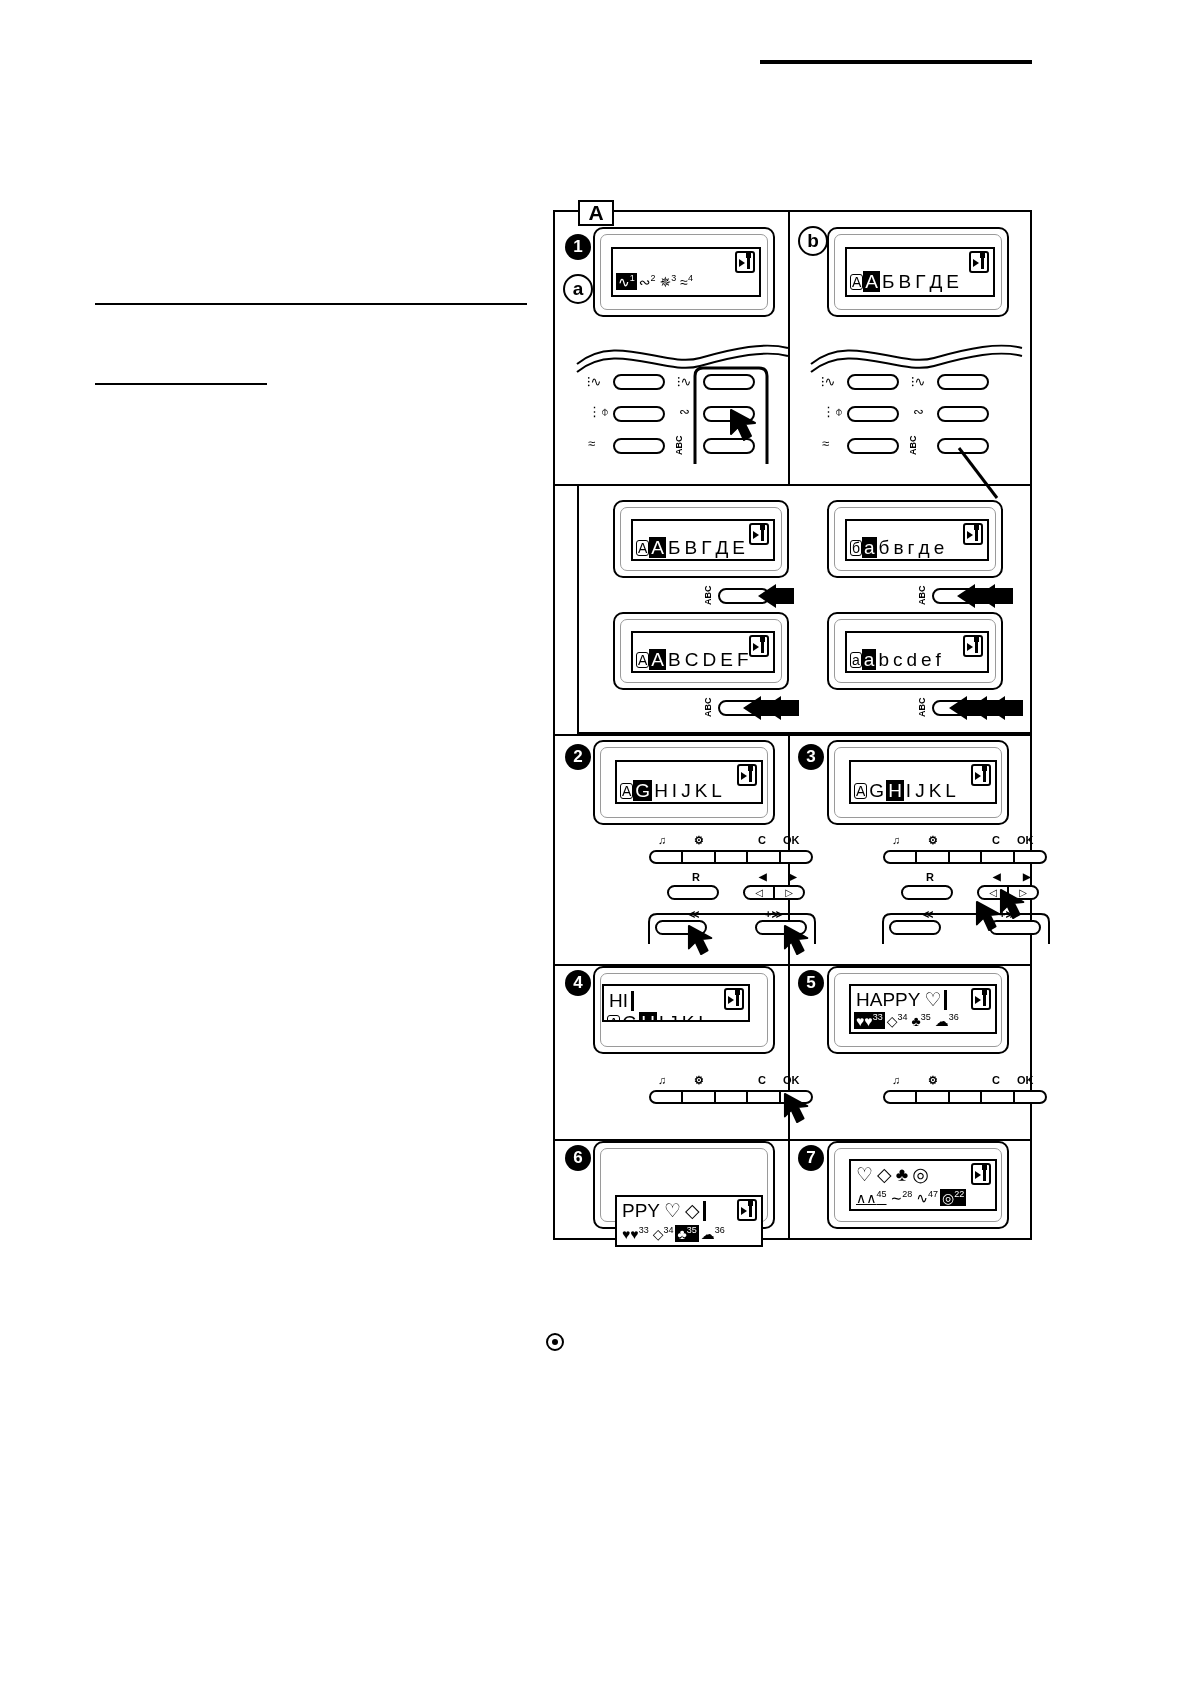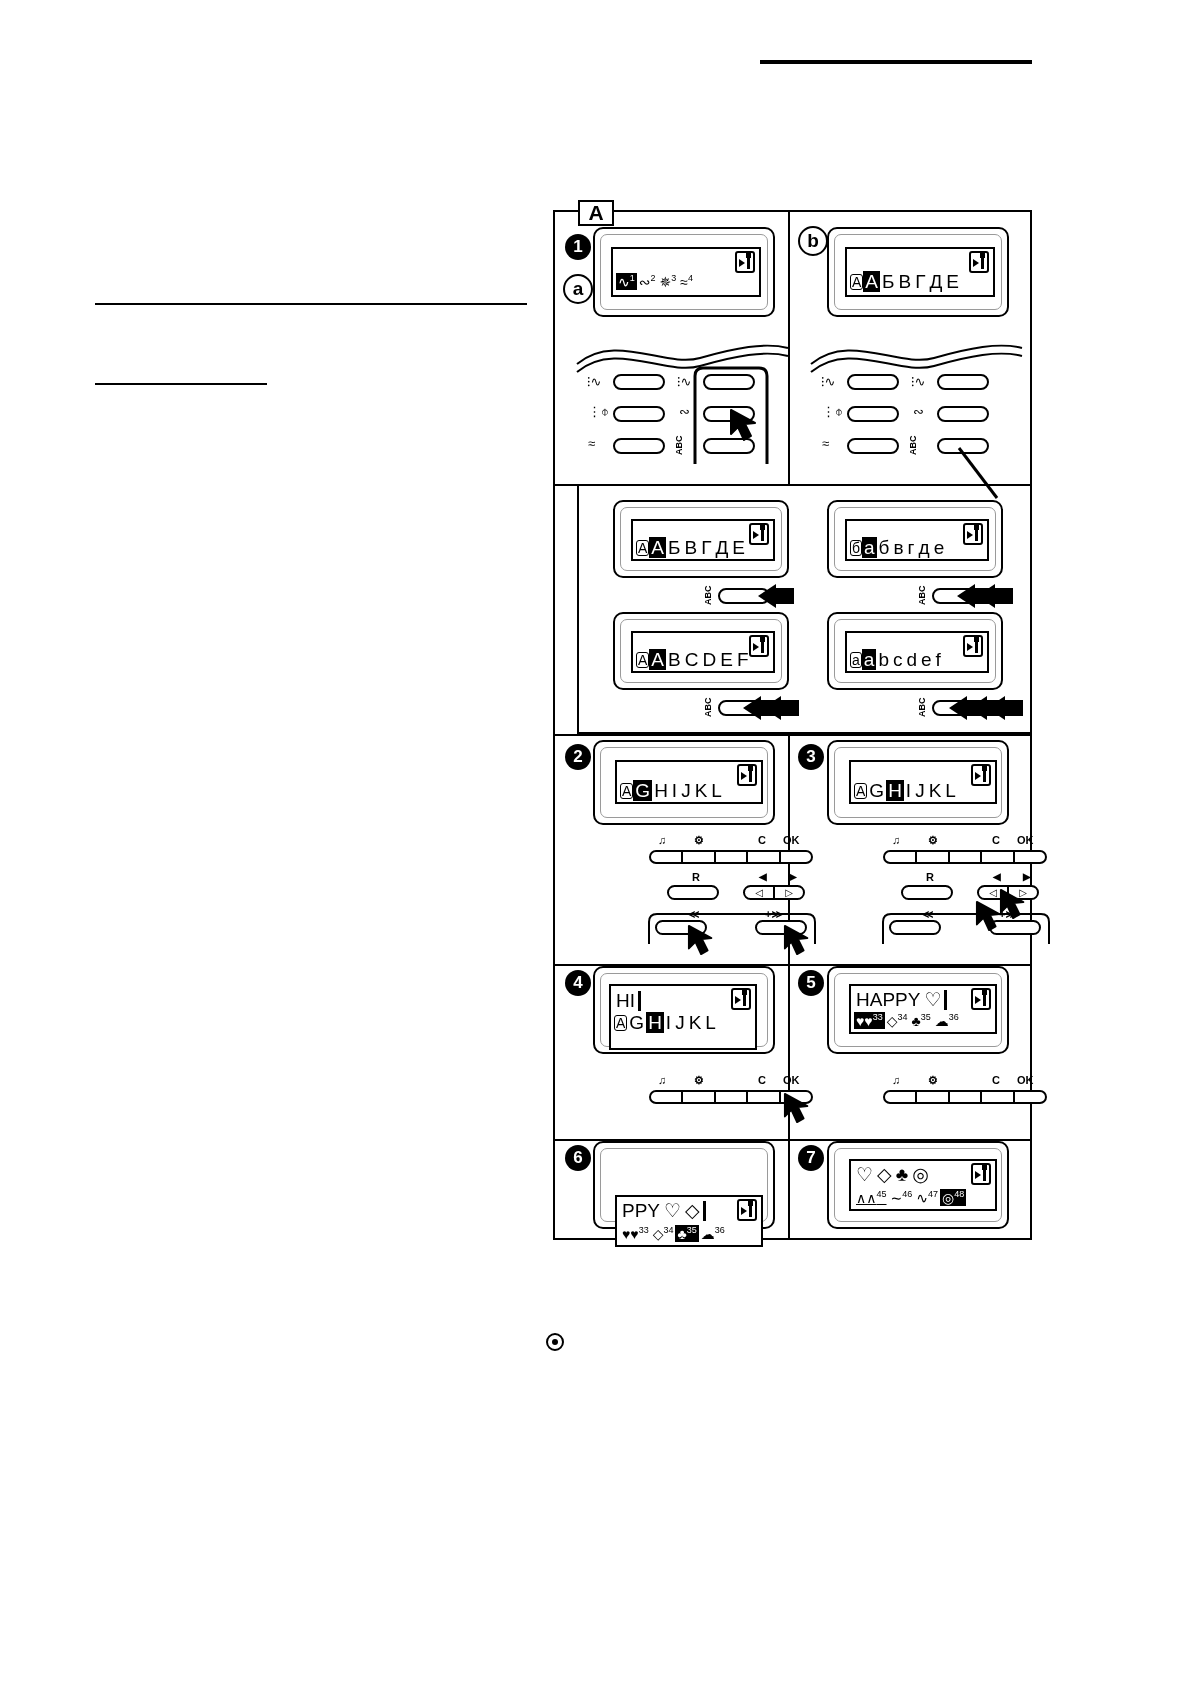--- a/index.html
+++ b/index.html
@@ -574,21 +574,21 @@
     </div>
 
     <div class="vline" style="left:233px; top:752px; height:175px;"></div>
     <div class="hline" style="left:0px; top:927px; width:475px;"></div>
 
     <div class="stepnum" style="left:10px; top:758px;">4</div>
     <div class="stepnum" style="left:243px; top:758px;">5</div>
 
     <div class="machine" style="left:38px; top:754px; width:182px; height:88px;">
       <div class="machine-inner"></div>
-      <div class="lcd" style="left:14px; top:16px; width:148px; height:66px;">
+      <div class="lcd" style="left:7px; top:16px; width:148px; height:38px;">
         <div class="mem-icon">
           <div class="tri"></div>
             <div class="bar"></div>
             <div class="dot"></div>
         </div>
         <div class="lcd-row" style="top:4px; left:3px;">
           <span class="ch">HI</span>
             <span class="caret"></span>
         </div>
         <div class="lcd-row" style="top:26px; left:3px;">
@@ -693,22 +693,22 @@
             <div class="dot"></div>
         </div>
         <div class="lcd-row" style="top:3px; left:3px;">
           <span class="ch">♡</span>
             <span class="ch">◇</span>
             <span class="ch">♣</span>
             <span class="ch">◎</span>
         </div>
         <div class="lcd-row" style="top:28px; left:3px;">
           <span class="ch" style="font-size:14px;text-decoration:underline;">∧∧<span class="sup">45</span></span>
-          <span class="ch" style="font-size:14px;">∼<span class="sup">46</span></span>
+          <span class="ch" style="font-size:14px;">∼<span class="sup">28</span></span>
           <span class="ch" style="font-size:14px;">∿<span class="sup">47</span></span>
-          <span class="ch inv" style="font-size:14px;">◎<span class="sup">48</span></span>
+          <span class="ch inv" style="font-size:14px;">◎<span class="sup">22</span></span>
         </div>
       </div>
     </div>
 
   </div>
 
 </div>
 
 </body></html>

